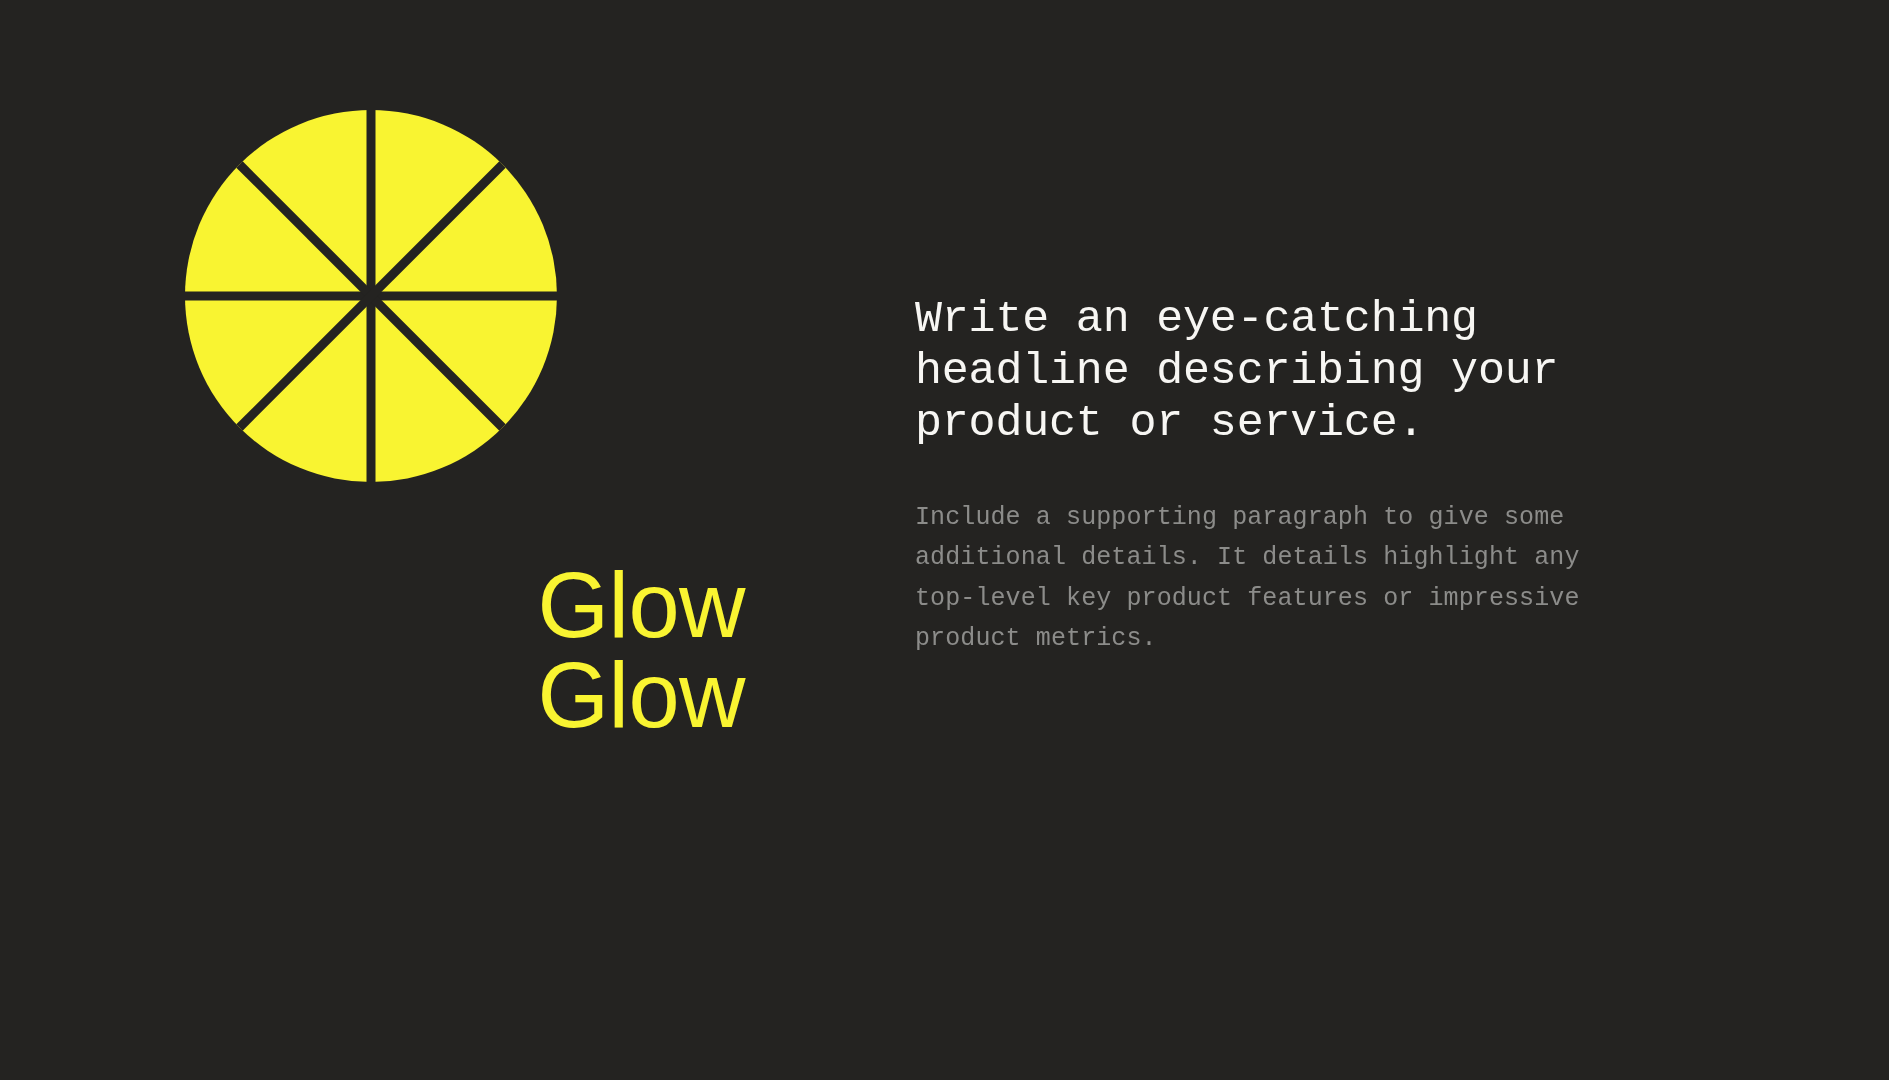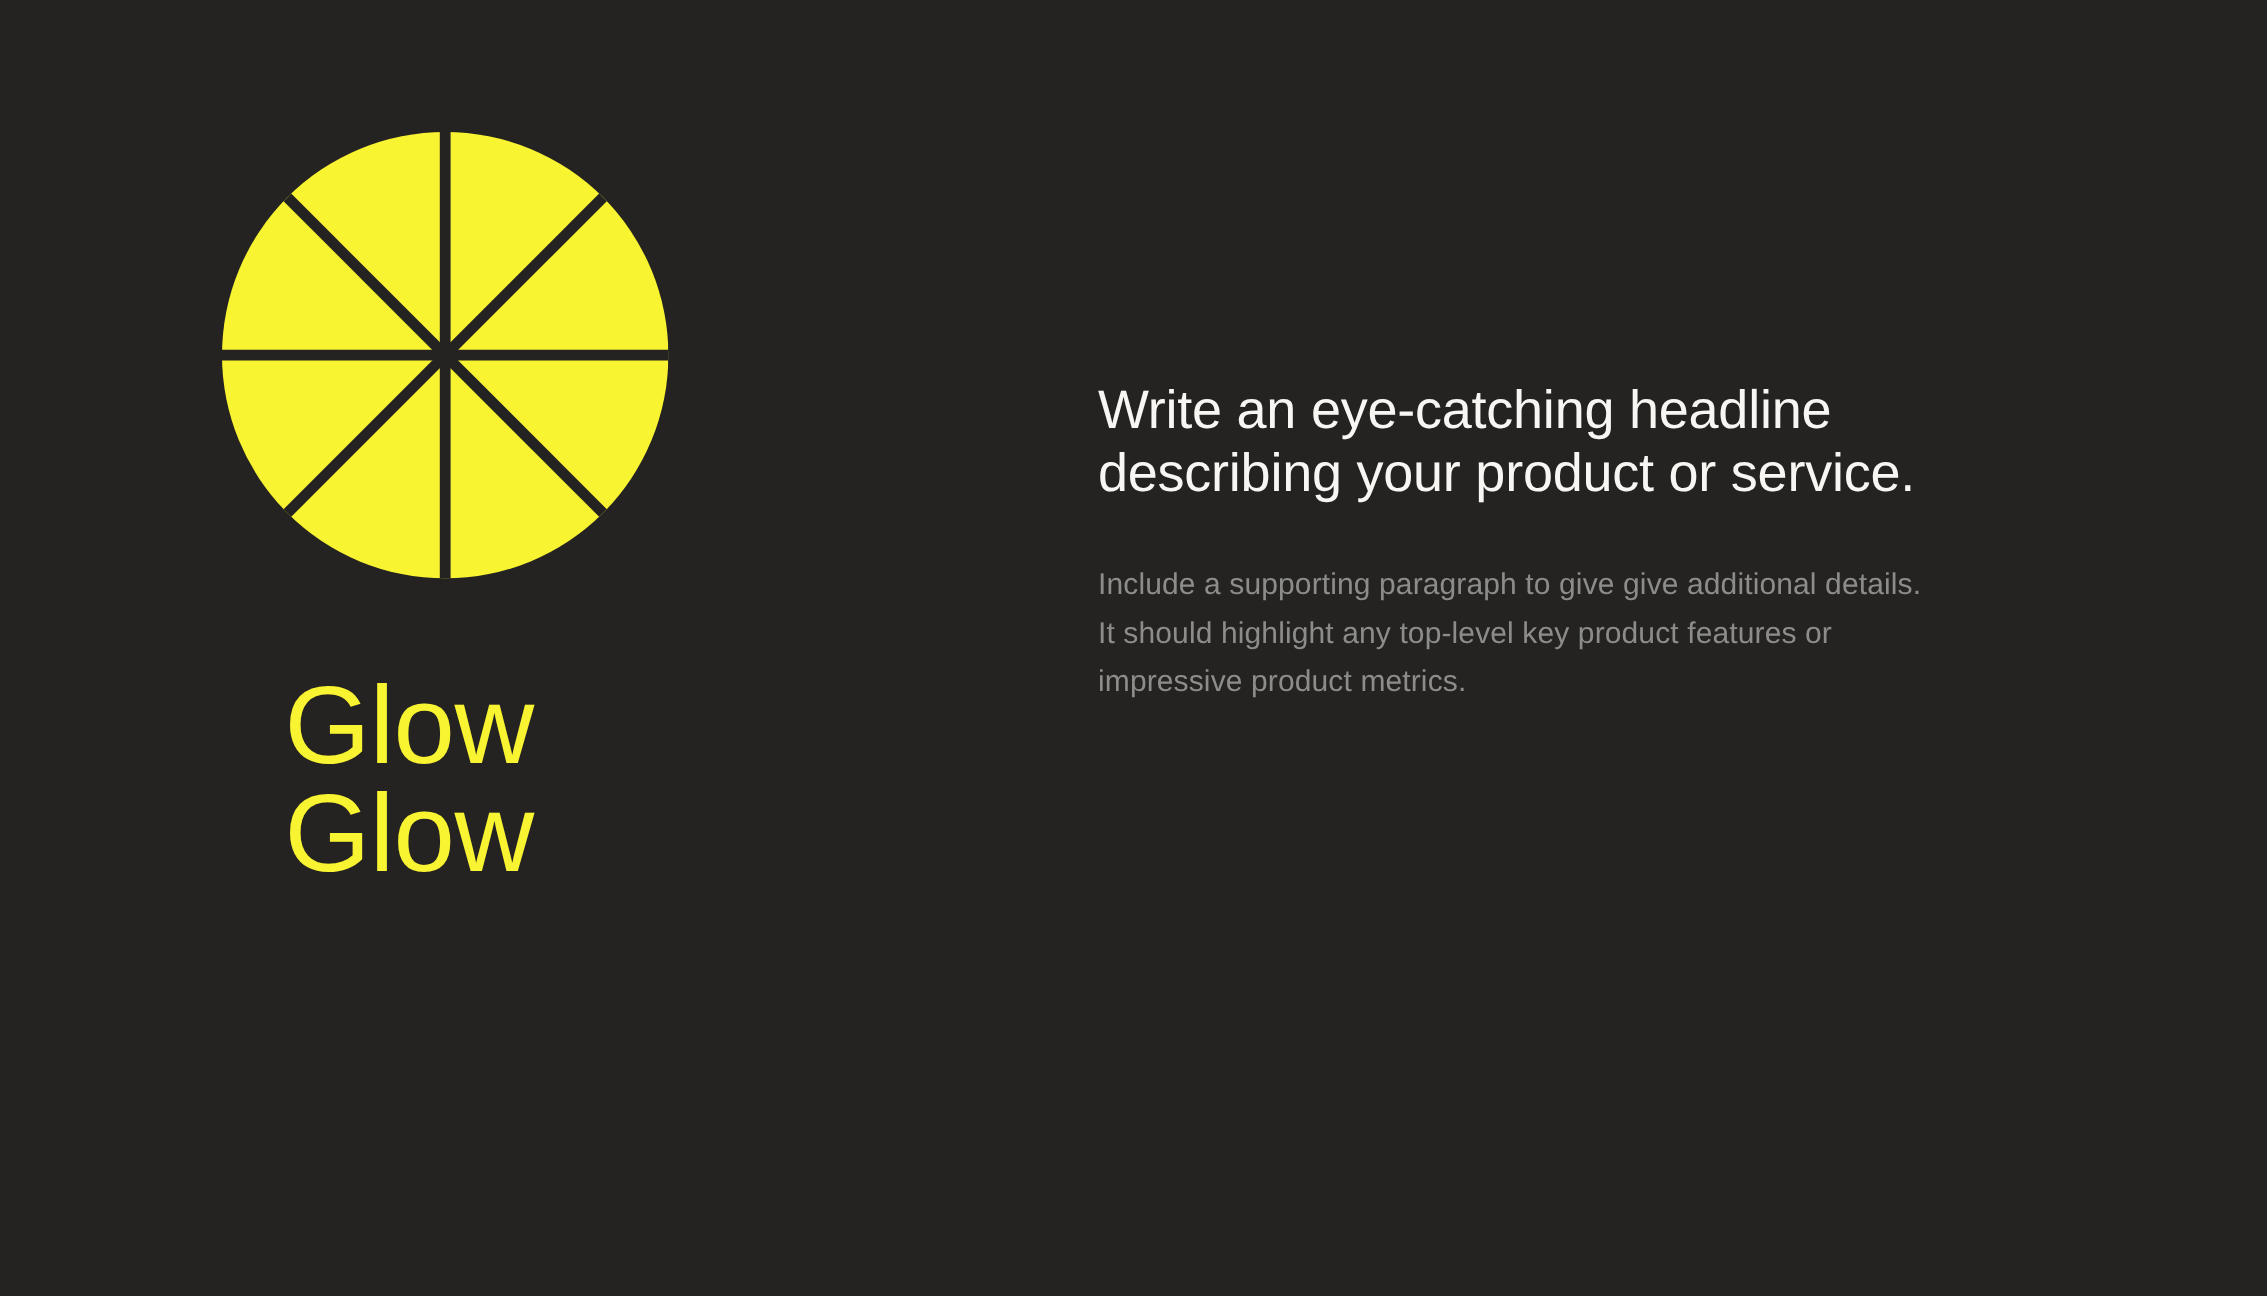--- a/index.html
+++ b/index.html
@@ -19,20 +19,21 @@
     height: 1080px;
     background: #242321;
   }
 
   
   .brand-column {
     position: absolute;
     left: 185px;
     top: 110px;
     width: 560px;
+    text-align: right;
   }
   .logo-mark {
     display: block;
     width: 372px;
     height: 372px;
   }
   .wordmark {
     margin-top: 78px;
     margin-left: 52px;
     color: #F9F431;
@@ -43,22 +44,23 @@
     white-space: nowrap;
   }
   .wordmark-line {
     display: block;
   }
 
   
   .content-column {
     position: absolute;
     left: 915px;
-    top: 316px;
+    top: 294px;
     width: 790px;
+    font-family: Liberation Mono, monospace;
   }
   .headline {
     margin: 0;
     color: #F7F6F3;
     font-size: 45px;
     line-height: 1.16;
     font-weight: 400;
     letter-spacing: -0.2px;
   }
   .subcopy {
@@ -90,16 +92,16 @@
     </svg>
 
     <div class="wordmark">
       <span class="wordmark-line">Glow</span>
       <span class="wordmark-line">Glow</span>
     </div>
   </div>
 
   <div class="content-column">
     <h1 class="headline">Write an eye-catching headline describing your product or service.</h1>
-    <p class="subcopy">Include a supporting paragraph to give give additional details. It should highlight any top-level key product features or impressive product metrics.</p>
+    <p class="subcopy">Include a supporting paragraph to give some additional details. It details highlight any top-level key product features or impressive product metrics.</p>
   </div>
 
 </div>
 
 </body></html>

